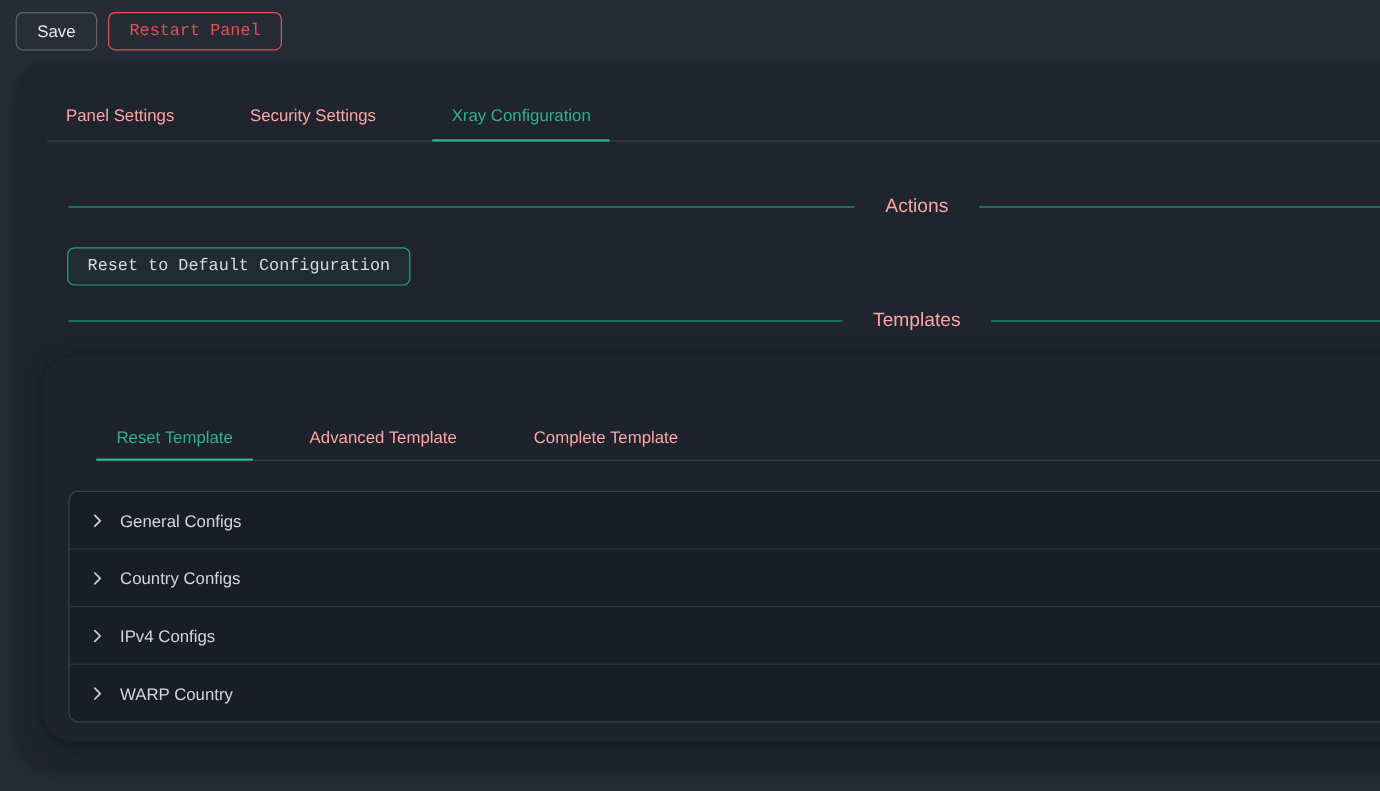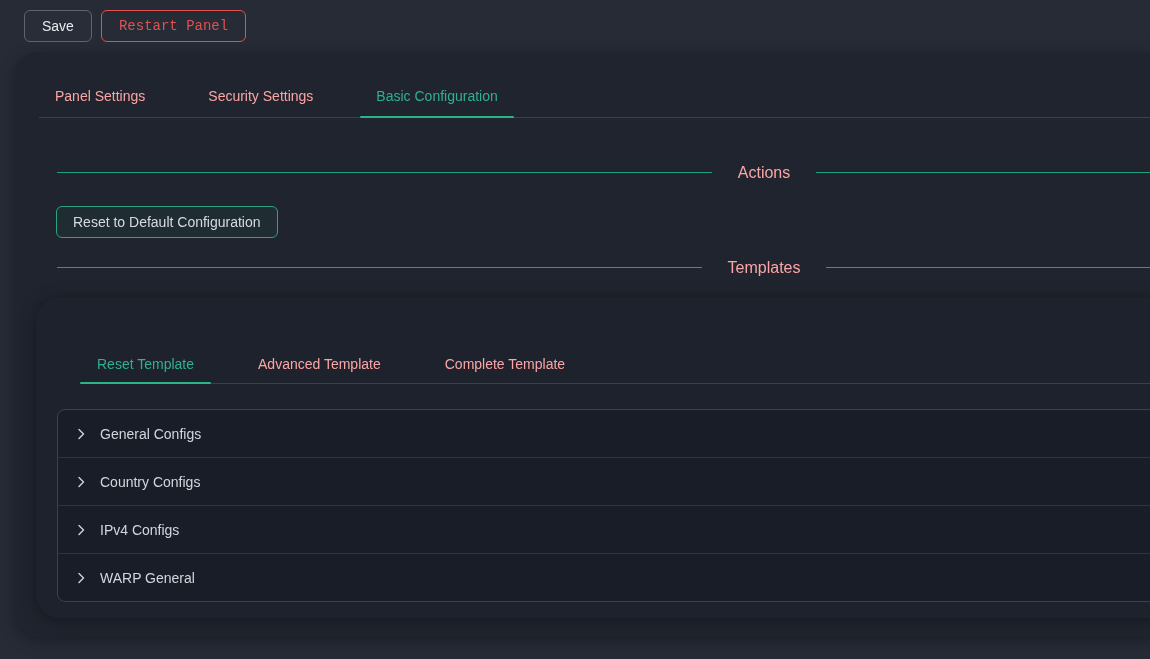--- a/index.html
+++ b/index.html
@@ -7,21 +7,21 @@
     width: 1150px; height: 659px;
     overflow: hidden;
     background: #262b36;
     font-family: "Liberation Sans", "DejaVu Sans", sans-serif;
     position: relative;
   }
 
   
   .topbar {
     position: absolute; top: 0; left: 0; width: 1150px; height: 52px;
-    display: flex; align-items: center; gap: 9px; padding-left: 24px;
+    display: flex; align-items: center; gap: 9px; padding-left: 13px;
   }
   .btn {
     height: 32px; border-radius: 6px; font-size: 14px;
     display: inline-flex; align-items: center; justify-content: center;
     padding: 0 17px; cursor: pointer; background: transparent;
     font-family: "Liberation Sans", sans-serif;
   }
   .btn-save {
     background: #282d38; border: 1px solid #5f6470; color: #e7eaee;
   }
@@ -65,21 +65,21 @@
   }
   .divider-actions   { margin-top: 42px; }
   .divider-templates { margin-top: 17px; }
 
   
   .btn-reset {
     margin: 21px 0 0 41px; height: 32px; border-radius: 6px;
     border: 1px solid #2aa37e; background: rgba(42,163,126,0.07);
     color: #d6dae0; font-size: 14px; padding: 0 16px;
     display: inline-flex; align-items: center; cursor: pointer;
-    font-family: Liberation Sans, sans-serif;
+    font-family: Liberation Mono, monospace;
   }
 
   
   .templates-card {
     margin: 17px 24px 0 21px; height: 321px;
     background: #1d222c; border-radius: 24px;
     box-shadow: 0 2px 16px rgba(0,0,0,0.35);
     padding-top: 48px;
   }
   .inner-tabs-nav {
@@ -119,21 +119,21 @@
 <div class="card">
 
   <div class="tabs-nav">
     <div class="tab">
       <span>Panel Settings</span>
     </div>
     <div class="tab">
       <span>Security Settings</span>
     </div>
     <div class="tab active">
-      <span>Basic Configuration</span>
+      <span>Xray Configuration</span>
       <span class="ink-bar"></span>
     </div>
   </div>
 
   <div class="divider divider-actions">
     <span class="line"></span>
     <span class="divider-label">Actions</span>
     <span class="line"></span>
   </div>
 
@@ -195,19 +195,19 @@
         </div>
       </div>
 
       <div class="collapse-item">
         <div class="collapse-header">
           <span class="chevron">
             <svg width="12" height="12" viewBox="0 0 12 12">
               <path d="M4 1.5 L8.5 6 L4 10.5" fill="none" stroke="#cfd3da" stroke-width="1.4" stroke-linecap="round" stroke-linejoin="round"></path>
             </svg>
           </span>
-          <span class="collapse-title">WARP General</span>
+          <span class="collapse-title">WARP Country</span>
         </div>
       </div>
 
     </div>
   </div>
 </div>
 
 </body></html>

